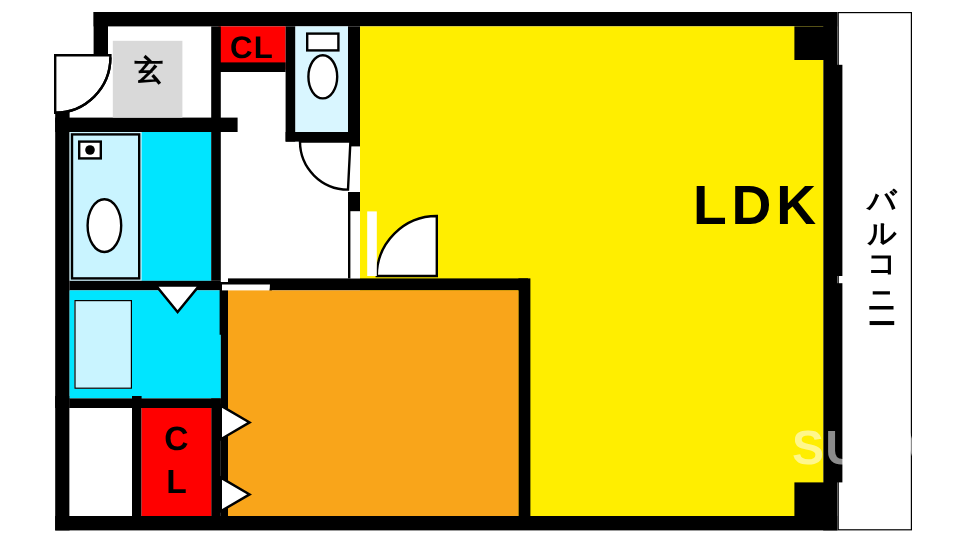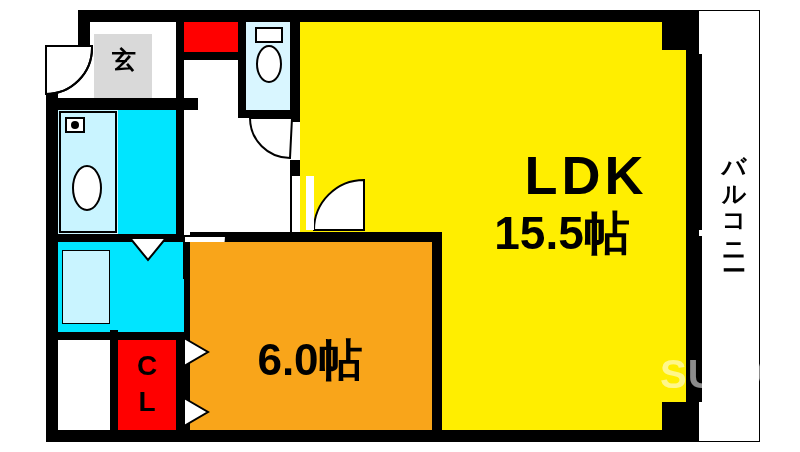--- a/index.html
+++ b/index.html
@@ -88,31 +88,31 @@
 
   <div class="abs wall" style="left:290px;top:22px;width:10px;height:100px;"></div>
   <div class="abs wall" style="left:290px;top:160px;width:10px;height:72px;"></div>
 
   <div class="abs wall" style="left:432px;top:232px;width:10px;height:198px;"></div>
   <div class="abs wall" style="left:190px;top:232px;width:250px;height:10px;"></div>
 
   <div class="abs wall" style="left:662px;top:22px;width:26px;height:28px;"></div>
   <div class="abs wall" style="left:662px;top:402px;width:26px;height:28px;"></div>
 
-  <div class="label" style="left:476px;top:148px;width:220px;font-size:54px;letter-spacing:4px;">LDK</div>
-  <div class="label" style="left:452px;top:210px;width:220px;font-size:46px;">15.5帖</div>
+  <div class="label" style="left:464px;top:148px;width:220px;font-size:46px;letter-spacing:4px;text-align:right;">LDK</div>
 
   <div class="abs white outline" style="left:698px;top:10px;width:62px;height:432px;"></div>
   <div class="abs wall" style="left:696px;top:54px;width:6px;height:176px;"></div>
   <div class="abs wall" style="left:696px;top:236px;width:6px;height:166px;"></div>
   <div class="label vert" style="left:712px;top:140px;width:34px;font-size:24px;">バルコニー</div>
 
   <div class="abs red" style="left:182px;top:22px;width:56px;height:36px;"></div>
   <div class="abs wall" style="left:176px;top:22px;width:8px;height:82px;"></div>
   <div class="abs wall" style="left:182px;top:52px;width:56px;height:8px;"></div>
+  <div class="label" style="left:182px;top:26px;width:56px;font-size:26px;letter-spacing:1px;">CL</div>
 
   <div class="abs paleblue" style="left:246px;top:22px;width:44px;height:96px;"></div>
   <div class="abs wall" style="left:238px;top:22px;width:8px;height:96px;"></div>
   <div class="abs wall" style="left:238px;top:110px;width:52px;height:8px;"></div>
   <svg class="abs" style="left:250px;top:26px;" width="38" height="64" viewBox="0 0 38 64">
     <rect x="6" y="2" width="26" height="14" fill="#ffffff" stroke="#000" stroke-width="2"></rect>
     <ellipse cx="19" cy="38" rx="12" ry="18" fill="#ffffff" stroke="#000" stroke-width="2"></ellipse>
   </svg>
 
   <svg class="abs" style="left:248px;top:116px;" width="48" height="44" viewBox="0 0 48 44">
@@ -143,21 +143,20 @@
 
   <div class="abs wall" style="left:110px;top:330px;width:8px;height:100px;"></div>
   <div class="abs wall" style="left:58px;top:332px;width:126px;height:8px;"></div>
   <div class="abs wall" style="left:176px;top:332px;width:8px;height:98px;"></div>
   <div class="abs red" style="left:118px;top:340px;width:58px;height:90px;"></div>
   <div class="label" style="left:118px;top:352px;width:58px;font-size:28px;">C</div>
   <div class="label" style="left:118px;top:388px;width:58px;font-size:28px;">L</div>
 
   <div class="abs orange" style="left:190px;top:242px;width:242px;height:188px;"></div>
   <div class="abs wall" style="left:184px;top:242px;width:6px;height:188px;"></div>
-  <div class="label" style="left:205px;top:338px;width:210px;font-size:44px;">6.0帖</div>
 
   <svg class="abs" style="left:182px;top:336px;" width="30" height="32" viewBox="0 0 30 32">
     <polygon points="2,2 26,16 2,30" fill="#ffffff" stroke="#000" stroke-width="2"></polygon>
   </svg>
   <svg class="abs" style="left:182px;top:396px;" width="30" height="32" viewBox="0 0 30 32">
     <polygon points="2,2 26,16 2,30" fill="#ffffff" stroke="#000" stroke-width="2"></polygon>
   </svg>
 
   <svg class="abs" style="left:290px;top:176px;" width="78" height="56" viewBox="0 0 78 56">
     <path d="M74 54 L74 4 A50 50 0 0 0 24 54 Z" fill="#ffffff" stroke="#000" stroke-width="2"></path>

